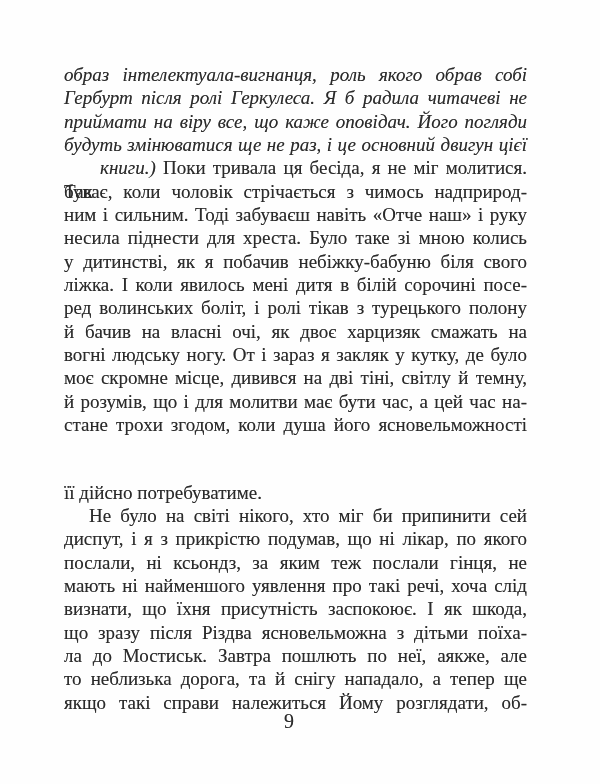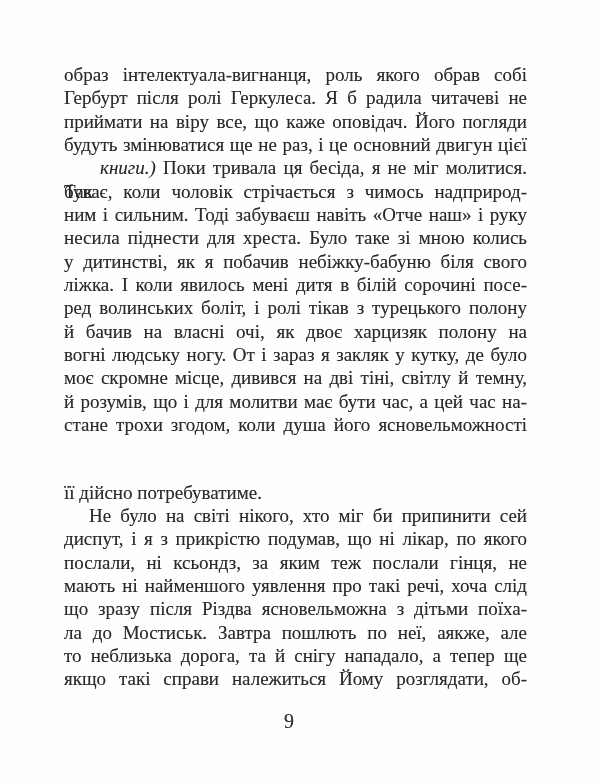--- a/index.html
+++ b/index.html
@@ -25,21 +25,21 @@
   .line {
     font-size: 19px;
     line-height: 23.35px;
     height: 23.35px;
     text-align: justify;
     text-align-last: justify;
     text-shadow: 0 0 0.5px rgba(40,40,40,0.45);
     overflow: visible;
     white-space: normal;
   }
-  .line.ital { }
+  .line.ital { font-style: italic; }
   .line.endpar {
     text-align: left;
     text-align-last: left;
     margin-top: 44px;
   }
   .line.first-indent { text-indent: 25px; }
   .italic-seg { font-style: italic; margin-left: 36px; }
   .roman-seg { font-style: normal; }
   .page-number {
     position: absolute;
@@ -63,33 +63,34 @@
       <div class="line ital">Гербурт після ролі Геркулеса. Я б радила читачеві не</div>
       <div class="line ital">приймати на віру все, що каже оповідач. Його погляди</div>
       <div class="line ital">будуть змінюватися ще не раз, і це основний двигун цієї</div>
       <div class="line"><span class="italic-seg">книги.)</span><span class="roman-seg"> Поки тривала ця бесіда, я не міг молитися. Так</span></div>
       <div class="line">буває, коли чоловік стрічається з чимось надприрод-</div>
       <div class="line">ним і сильним. Тоді забуваєш навіть «Отче наш» і руку</div>
       <div class="line">несила піднести для хреста. Було таке зі мною колись</div>
       <div class="line">у дитинстві, як я побачив небіжку-бабуню біля свого</div>
       <div class="line">ліжка. І коли явилось мені дитя в білій сорочині посе-</div>
       <div class="line">ред волинських боліт, і ролі тікав з турецького полону</div>
-      <div class="line">й бачив на власні очі, як двоє харцизяк полону на</div>
+      <div class="line">й бачив на власні очі, як двоє харцизяк смажать на</div>
       <div class="line">вогні людську ногу. От і зараз я закляк у кутку, де було</div>
       <div class="line">моє скромне місце, дивився на дві тіні, світлу й темну,</div>
       <div class="line">й розумів, що і для молитви має бути час, а цей час на-</div>
       <div class="line">стане трохи згодом, коли душа його ясновельможності</div>
       <div class="line endpar">її дійсно потребуватиме.</div>
     </div>
 
     <div>
       <div class="line first-indent">Не було на світі нікого, хто міг би припинити сей</div>
       <div class="line">диспут, і я з прикрістю подумав, що ні лікар, по якого</div>
       <div class="line">послали, ні ксьондз, за яким теж послали гінця, не</div>
       <div class="line">мають ні найменшого уявлення про такі речі, хоча слід</div>
+      <div class="line">визнати, що їхня присутність заспокоює. І як шкода,</div>
       <div class="line">що зразу після Різдва ясновельможна з дітьми поїха-</div>
       <div class="line">ла до Мостиськ. Завтра пошлють по неї, аякже, але</div>
       <div class="line">то неблизька дорога, та й снігу нападало, а тепер ще</div>
       <div class="line">якщо такі справи належиться Йому розглядати, об-</div>
     </div>
 
   </div>
 
   <div class="page-number">9</div>
 </div>

